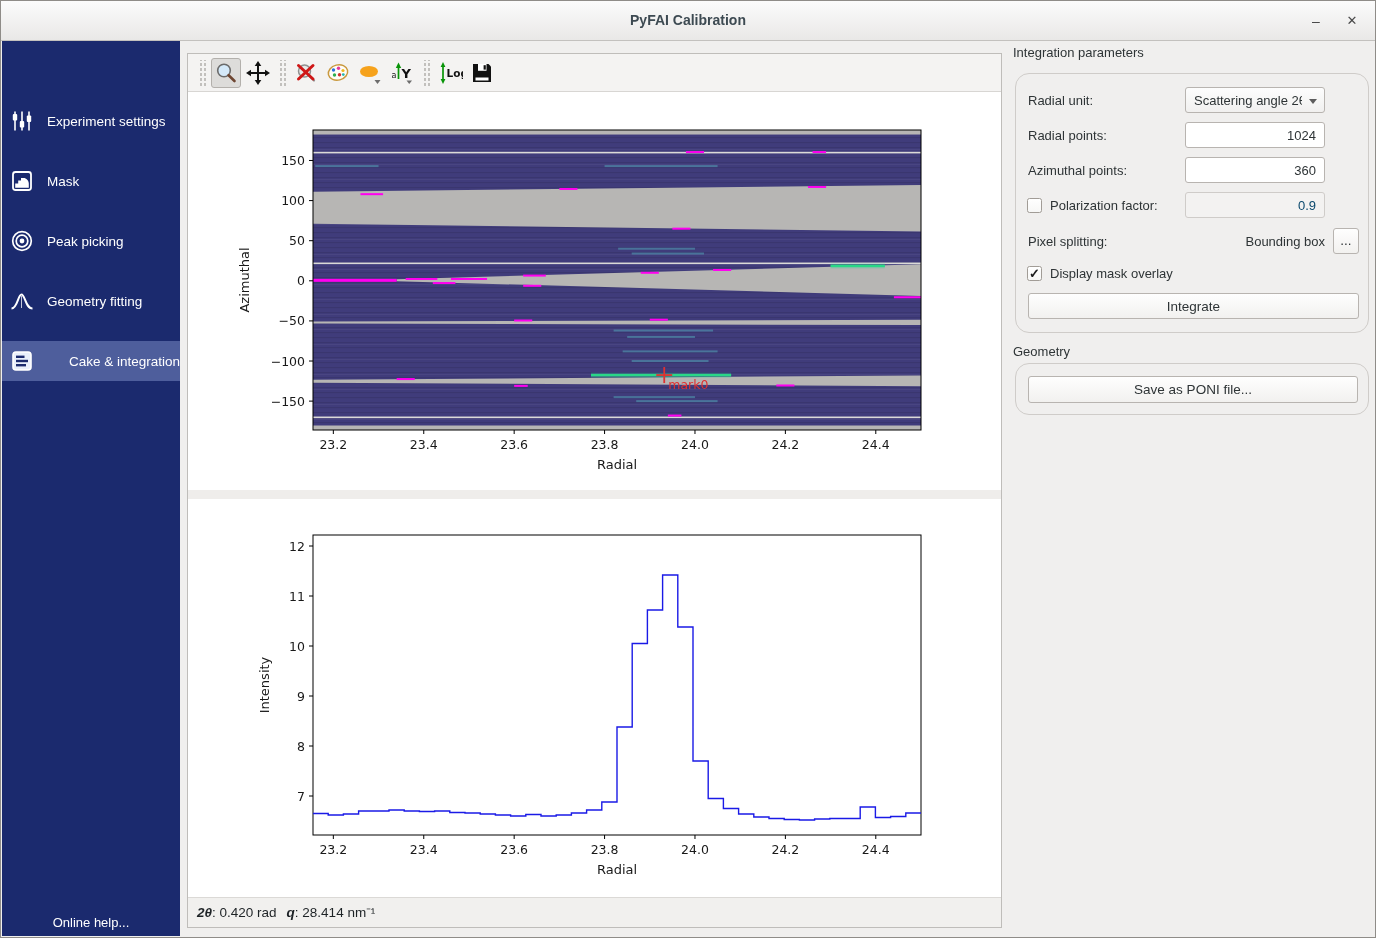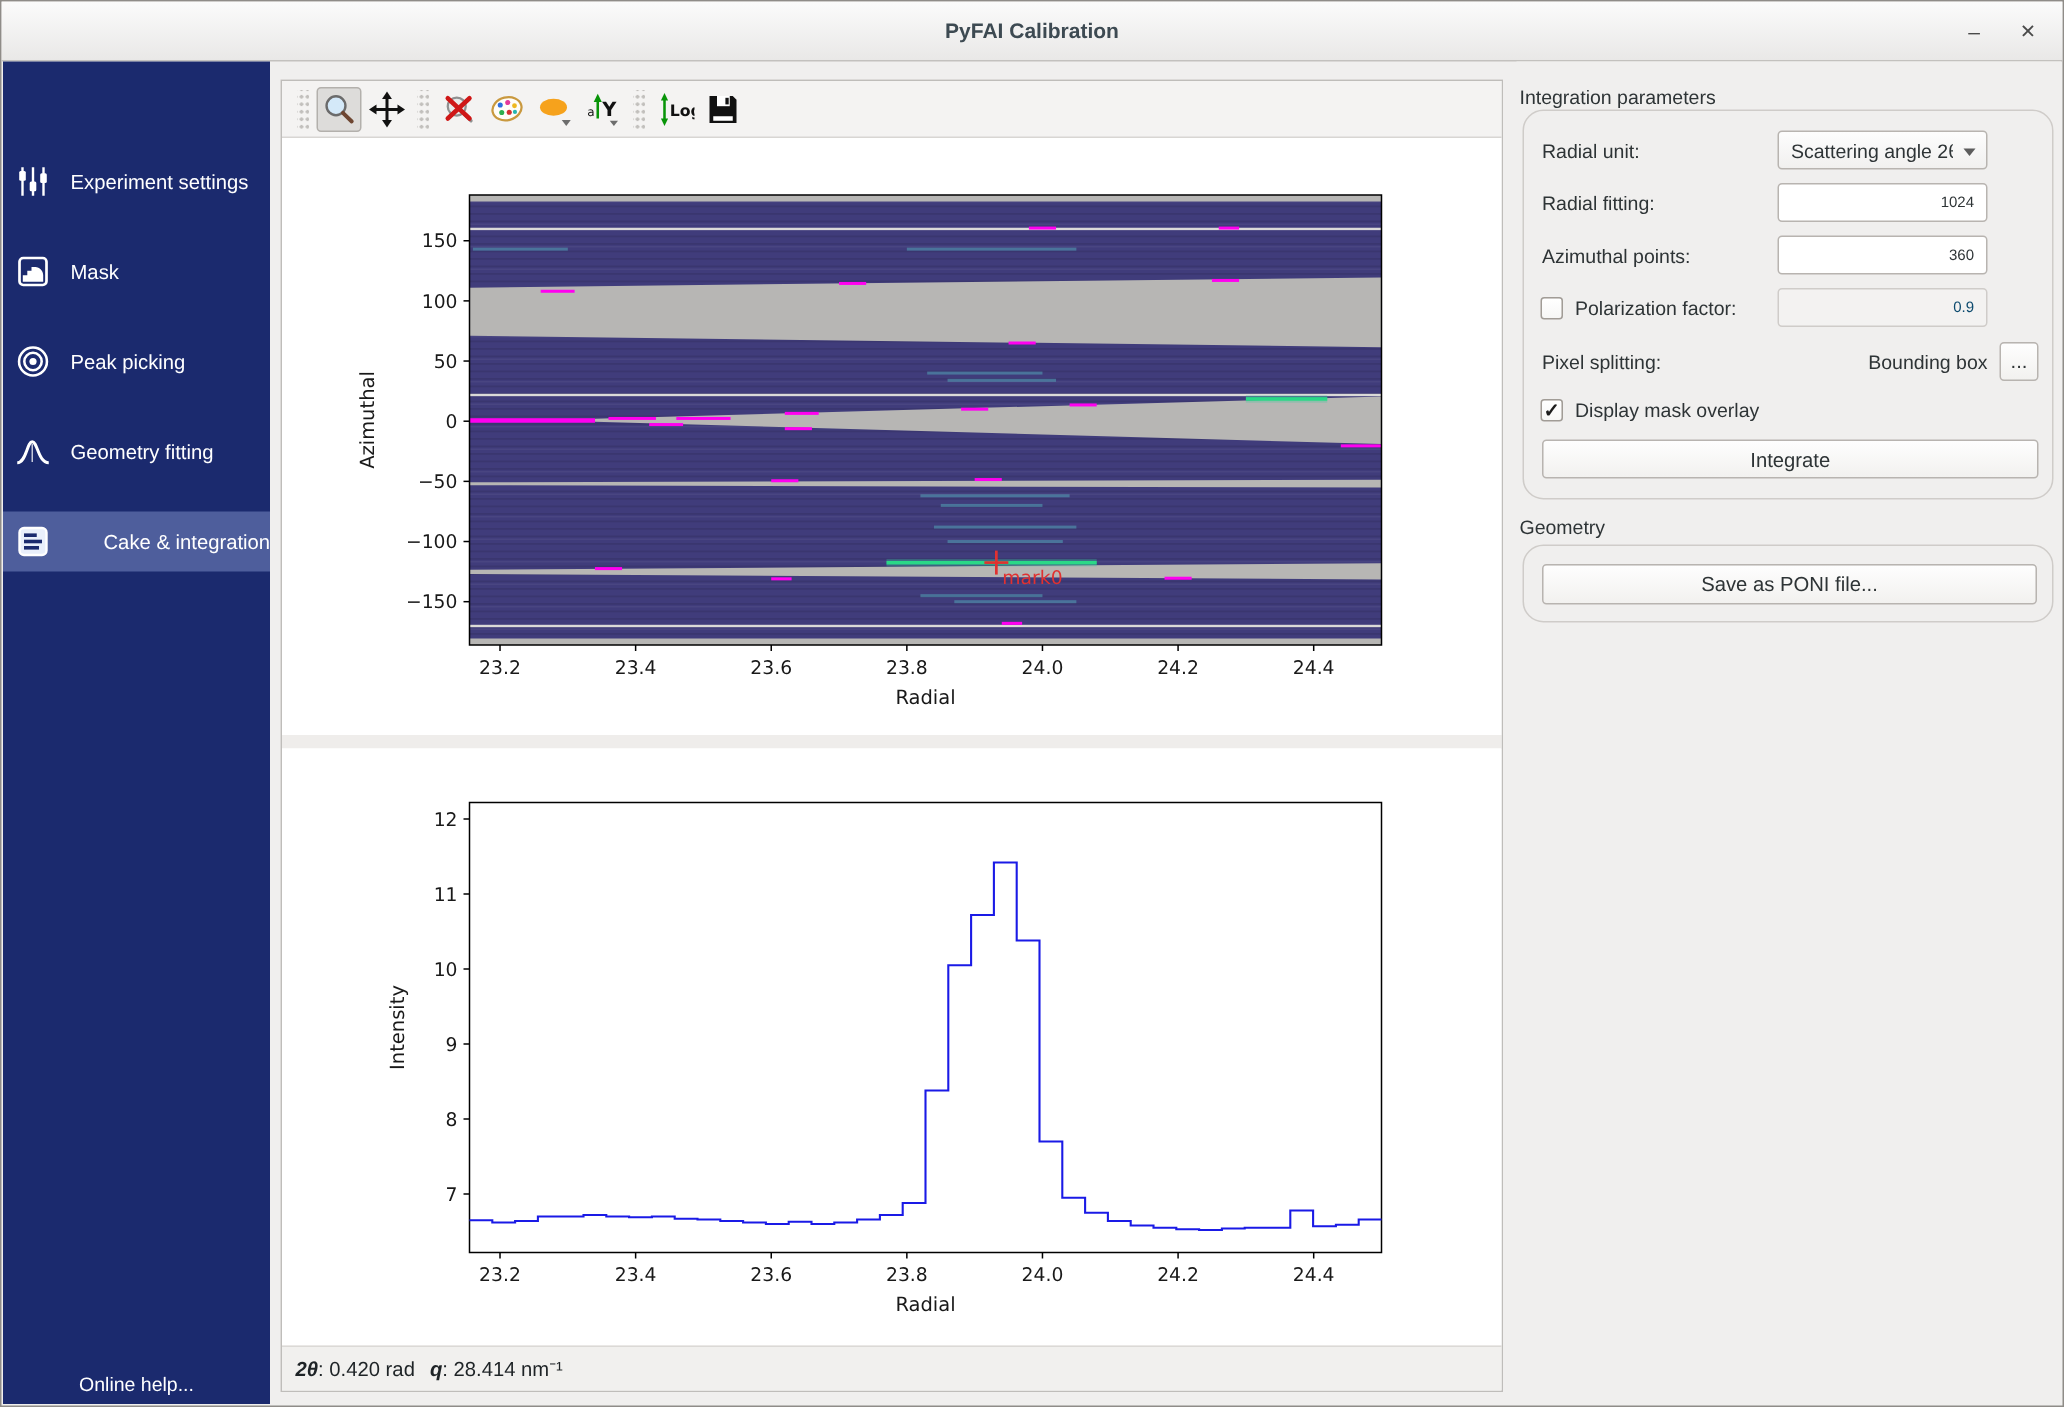--- a/index.html
+++ b/index.html
@@ -45,21 +45,21 @@
   svg text.axlab{font-family:"DejaVu Sans",sans-serif;font-size:13px;fill:#191919;}
   svg text.marklab{font-family:"DejaVu Sans",sans-serif;font-size:12.5px;fill:#e03131;}
   
   .rpanel{position:absolute;left:1010px;top:40px;right:1px;bottom:1px;background:#f0efee;
     font-size:13px;color:#2e3436;}
   .sect-title{position:absolute;left:2px;font-size:13px;color:#2e3436;}
   .groupbox{position:absolute;border:1px solid #cfccc9;border-radius:14px;}
   .flabel{position:absolute;left:12px;color:#2e3436;}
   .field{position:absolute;left:169px;width:140px;height:26px;border:1px solid #b8b4b0;
     border-radius:3px;background:#fff;font-family:"Liberation Sans",sans-serif;
-    font-size:10px;color:#2e3436;text-align:right;padding:0 8px 0 6px;}
+    font-size:13px;color:#2e3436;text-align:right;padding:0 8px 0 6px;}
   .field:disabled,.field.disabled{background:#f3f2f1;color:#0c4a6e;border-color:#cfccc9;}
   .combo{position:absolute;left:169px;width:140px;height:26px;border:1px solid #b8b4b0;border-radius:3px;
     background:linear-gradient(#fdfdfd,#f1f0ef);cursor:pointer;}
   .combo .ctext{position:absolute;left:8px;right:22px;top:5px;white-space:nowrap;overflow:hidden;}
   .combo .caret{position:absolute;right:7px;top:11px;width:0;height:0;
     border-left:4.5px solid transparent;border-right:4.5px solid transparent;border-top:5px solid #5d5d5d;}
   .gbtn{position:absolute;background:linear-gradient(#fefefe,#f2f1ef);border:1px solid #b8b4b0;
     border-radius:3px;font-family:"Liberation Sans",sans-serif;font-size:13.5px;color:#2e3436;
     text-align:center;cursor:pointer;}
   .checkbox{position:absolute;width:15px;height:15px;border:1px solid #a19c96;border-radius:2.5px;
@@ -422,28 +422,28 @@
           <text x="81" y="186" text-anchor="middle" class="axlab" transform="rotate(-90 81 186)">Intensity</text>
           <path d="M 125 314.49999999999994 H 140.20 V 316.00 H 155.40 V 315.00 H 170.60 V 312.00 H 185.80 V 312.00 H 201.00 V 311.00 H 216.20 V 312.00 H 231.40 V 312.50 H 246.60 V 312.00 H 261.80 V 313.50 H 277.00 V 314.00 H 292.20 V 315.00 H 307.40 V 316.00 H 322.60 V 317.00 H 337.80 V 315.50 H 353.00 V 317.00 H 368.20 V 316.00 H 383.40 V 314.00 H 398.60 V 311.00 H 413.80 V 303.00 H 429.00 V 228.00 H 444.20 V 144.50 H 459.40 V 111.00 H 474.60 V 76.00 H 489.80 V 128.00 H 505.00 V 262.00 H 520.20 V 299.50 H 535.40 V 309.50 H 550.60 V 315.00 H 565.80 V 318.00 H 581.00 V 319.50 H 596.20 V 320.50 H 611.40 V 321.00 H 626.60 V 320.00 H 641.80 V 319.50 H 657.00 V 319.50 H 672.20 V 308.00 H 687.40 V 318.50 H 702.60 V 317.50 H 717.80 V 314.00 H 733.00" fill="none" stroke="#1a1ae6" stroke-width="1.4" clip-path="url(#cp2)"></path>
         </svg></div>
 
     <div class="pstatus">
       <b>2θ</b><span>: 0.420 rad</span><span class="gap"></span><b>q</b><span>: 28.414 nm⁻¹</span>
     </div>
   </div>
 
   <div class="rpanel">
-    <div class="sect-title" style="top:16px">Integration parameters</div>
+    <div class="sect-title" style="top:4px">Integration parameters</div>
     <div class="groupbox" style="left:4px;top:32px;width:354px;height:260px">
       <div class="flabel" style="top:19px">Radial unit:</div>
       <div class="combo" style="top:13px">
         <span class="ctext">Scattering angle 2θ (rad)</span>
         <span class="caret"></span>
       </div>
-      <div class="flabel" style="top:54px">Radial fitting:</div>
+      <div class="flabel" style="top:54px">Radial points:</div>
       <input class="field" style="top: 48px;" value="1024">
       <div class="flabel" style="top:89px">Azimuthal points:</div>
       <input class="field" style="top: 83px;" value="360">
       <div class="checkbox" style="left:11px;top:124px"></div>
       <div class="flabel" style="left:34px;top:124px">Polarization factor:</div>
       <input class="field disabled" style="top: 118px;" disabled="" value="0.9">
       <div class="flabel" style="top:160px">Pixel splitting:</div>
       <div class="rvalue" style="left:160px;top:160px;width:149px">Bounding box</div>
       <div class="gbtn" style="left:317px;top:154px;width:26px;height:26px;line-height:24px">...</div>
       <div class="checkbox" style="left:11px;top:192px">✓</div>

